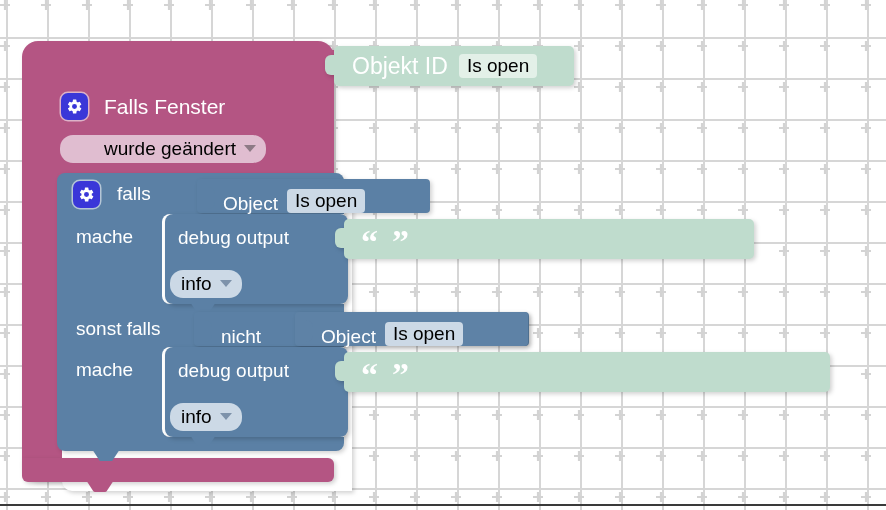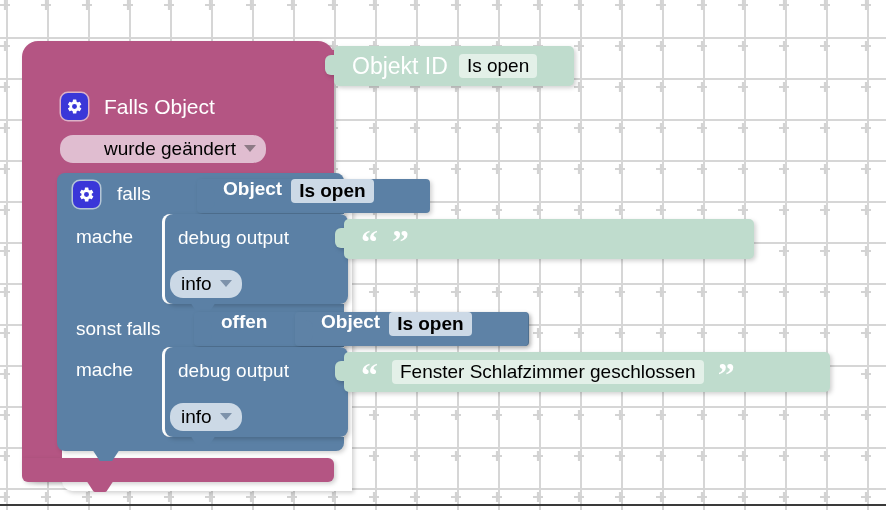--- a/index.html
+++ b/index.html
@@ -127,22 +127,21 @@
   .blue-blk {
     position: absolute;
     background: #5b80a5;
     border-radius: 6px;
   }
   .blue-val {
     position: absolute;
     background: #5b80a5;
     border-radius: 4px;
     display: flex;
-    align-items: flex-start;
-    font-weight: bold;
+    align-items: flex-end;
   }
 
   
   .field {
     display: inline-flex;
     align-items: center;
     border-radius: 4px;
     padding: 2px 8px 3px 8px;
     font-size: 19px;
     color: #000000;
@@ -219,21 +218,21 @@
   <div class="blk shadow" id="event-block">
     <div class="event-body"></div>
     <div class="event-inner-cut"></div>
 
     <div class="gear-badge" style="left:39px; top:52px;">
       <svg width="17" height="17" viewBox="0 0 24 24" aria-hidden="true">
         <path fill="#ffffff" d="M19.4 13a7.6 7.6 0 0 0 .06-1 7.6 7.6 0 0 0-.07-1l2.01-1.58a.5.5 0 0 0 .12-.62l-1.9-3.3a.5.5 0 0 0-.6-.22l-2.37.96a7.3 7.3 0 0 0-1.72-1L14.6 2.6a.5.5 0 0 0-.5-.42h-3.8a.5.5 0 0 0-.5.42l-.36 2.64a7.3 7.3 0 0 0-1.72 1l-2.37-.96a.5.5 0 0 0-.6.22l-1.9 3.3a.5.5 0 0 0 .12.62L4.98 11a7.6 7.6 0 0 0 0 2l-2.01 1.58a.5.5 0 0 0-.12.62l1.9 3.3c.12.22.38.3.6.22l2.37-.96c.52.4 1.1.74 1.72 1l.36 2.64c.04.24.25.42.5.42h3.8c.25 0 .46-.18.5-.42l.36-2.64c.62-.26 1.2-.6 1.72-1l2.37.96c.22.08.48 0 .6-.22l1.9-3.3a.5.5 0 0 0-.12-.62L19.4 13ZM12 15.5A3.5 3.5 0 1 1 15.5 12 3.5 3.5 0 0 1 12 15.5Z"></path>
       </svg>
     </div>
 
-    <div class="lbl" style="position:absolute; left:82px; top:55px; font-size:21px;">Falls Object</div>
+    <div class="lbl" style="position:absolute; left:82px; top:55px; font-size:21px;">Falls Fenster</div>
 
     <div class="dropdown dd-pink" style="position:absolute; left:38px; top:94px;padding-left:44px;">
       <span>wurde geändert</span>
       <span class="caret"></span>
     </div>
 
     <div class="lbl" style="position:absolute; left:40px; top:142px;">Auslösung durch</div>
     <div class="dropdown dd-pink" style="position:absolute; left:225px; top:138px;">
       <span>egal</span>
       <span class="caret"></span>
@@ -283,21 +282,21 @@
 
   <div class="green-blk shadow" style="left:344px; top:219px; width:393px; height:40px; padding-left:17px;">
     <div class="green-notch"></div>
     <span class="quote" style="margin-top:5px;">“</span>
     <span class="quote" style="margin-left:14px; margin-top:5px;">”</span>
   </div>
 
   <div class="lbl" style="position:absolute; left:76px; top:319px;">sonst falls</div>
 
   <div class="blue-val shadow" style="left:194px; top:312px; width:308px; height:34px; padding-left:27px;">
-    <span class="lbl">offen</span>
+    <span class="lbl">nicht</span>
   </div>
   <div style="position:absolute; left:200px; top:320px; width:12px; height:22px; background:#5b80a5; border-radius:0 7px 7px 0;"></div>
 
   <div class="blue-val shadow" style="left:295px; top:312px; width:207px; height:34px; padding-left:26px; background:#5e82a6;">
     <span class="lbl">Object</span>
     <span class="field field-blue" style="margin-left:9px;">Is open</span>
   </div>
   <div style="position:absolute; left:301px; top:320px; width:12px; height:22px; background:#5e82a6; border-radius:0 7px 7px 0;"></div>
 
   <div class="lbl" style="position:absolute; left:76px; top:360px;">mache</div>
@@ -306,18 +305,17 @@
   <div class="lbl" style="position:absolute; left:178px; top:361px;">debug output</div>
   <div class="dropdown dd-blue" style="position:absolute; left:170px; top:403px;">
     <span>info</span>
     <span class="caret caret-blue"></span>
   </div>
   <div style="position:absolute; left:190px; top:435px; width:26px; height:11px; background:#5b80a5; clip-path:polygon(0 0,100% 0,72% 100%,28% 100%);"></div>
 
   <div class="green-blk shadow" style="left:344px; top:352px; width:469px; height:40px; padding-left:17px;">
     <div class="green-notch"></div>
     <span class="quote" style="margin-top:5px;">“</span>
-    <span class="field field-green" style="margin-left:14px;">Fenster Schlafzimmer geschlossen</span>
     <span class="quote" style="margin-left:14px; margin-top:5px;">”</span>
   </div>
 
   <div id="bottom-border"></div>
 </div>
 
 </body></html>

